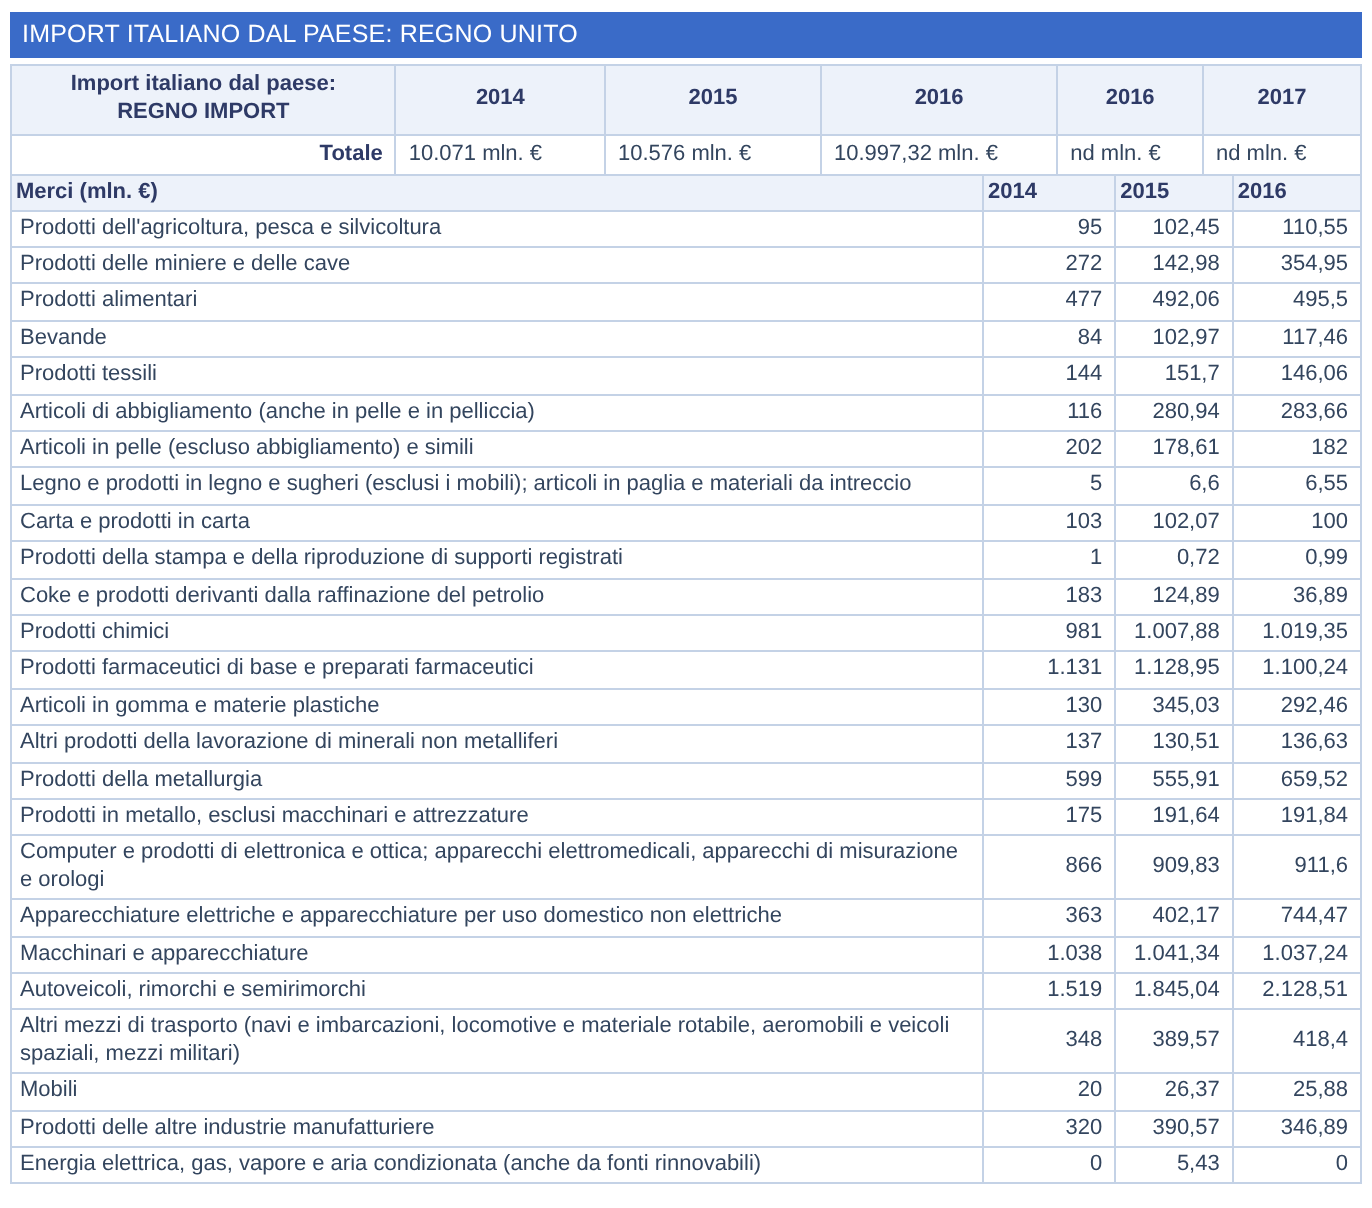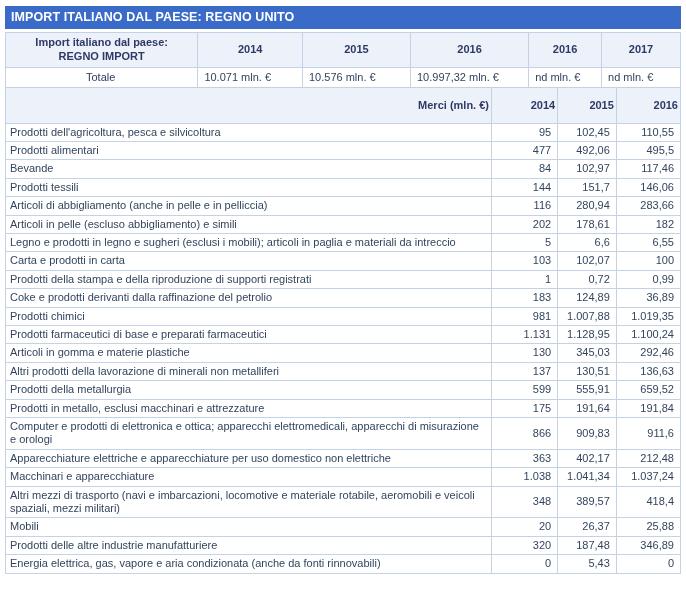--- a/index.html
+++ b/index.html
@@ -17,57 +17,57 @@
     height: 604px;
     font-family: "Liberation Sans", "DejaVu Sans", sans-serif;
     color: var(--text);
   }
   .page { padding: 6px 5px 5px 5px; }
 
   .title-bar {
     background: var(--title-bar-bg);
     color: var(--title-bar-text);
     font-size: 12.5px;
-    font-weight: bold;
+    font-weight: normal;
     padding: 4px 6px 5px 6px;
     margin-bottom: 3px;
     letter-spacing: 0.1px;
   }
 
   table { width: 100%; border-collapse: collapse; table-layout: fixed; }
   th, td { border: 1px solid var(--border); font-size: 11px; vertical-align: middle; }
 
   
   .summary th {
     background: var(--header-bg);
     color: var(--heading-text);
     font-weight: bold;
     text-align: center;
     padding: 3px 2px;
     line-height: 1.25;
   }
   .summary td { background: #FFFFFF; padding: 3px 6px; height: 20px; }
-  .summary .total-label { font-weight: normal; color: var(--heading-text); text-align: center; padding-left: 4px; }
+  .summary .total-label { font-weight: bold; color: var(--heading-text); text-align: right; padding-left: 4px; }
   .summary .total-value { text-align: left; }
   .col-name  { width: 28.5%; }
   .col-y14   { width: 15.5%; }
   .col-y15   { width: 16.0%; }
   .col-y16   { width: 17.5%; }
   .col-y16b  { width: 10.8%; }
   .col-y17   { width: 11.7%; }
 
   
   .merci { margin-top: -1px; }
   .merci thead th {
     background: var(--header-bg);
     color: var(--heading-text);
     font-weight: bold;
-    text-align: right;
+    text-align: left;
     padding: 2px 2px;
-    height: 36px;
+    height: 18px;
   }
   .merci tbody td { background: #FFFFFF; padding: 2px 4px; line-height: 1.22; }
   .merci tbody td.num { text-align: right; padding-right: 6px; white-space: nowrap; }
   .mcol-name { width: 72.0%; }
   .mcol-v1   { width: 9.8%; }
   .mcol-v2   { width: 8.7%; }
   .mcol-v3   { width: 9.5%; }
 </style>
 </head>
 <body>
@@ -127,20 +127,26 @@
     </thead>
     <tbody>
 
         <tr>
           <td>Prodotti dell'agricoltura, pesca e silvicoltura</td>
           <td class="num">95</td>
           <td class="num">102,45</td>
           <td class="num">110,55</td>
         </tr>
 
+        <tr>
+          <td>Prodotti delle miniere e delle cave</td>
+          <td class="num">272</td>
+          <td class="num">142,98</td>
+          <td class="num">354,95</td>
+        </tr>
 
         <tr>
           <td>Prodotti alimentari</td>
           <td class="num">477</td>
           <td class="num">492,06</td>
           <td class="num">495,5</td>
         </tr>
 
         <tr>
           <td>Bevande</td>
@@ -245,49 +251,55 @@
           <td>Computer e prodotti di elettronica e ottica; apparecchi elettromedicali, apparecchi di misurazione e orologi</td>
           <td class="num">866</td>
           <td class="num">909,83</td>
           <td class="num">911,6</td>
         </tr>
 
         <tr>
           <td>Apparecchiature elettriche e apparecchiature per uso domestico non elettriche</td>
           <td class="num">363</td>
           <td class="num">402,17</td>
-          <td class="num">212,48</td>
+          <td class="num">744,47</td>
         </tr>
 
         <tr>
           <td>Macchinari e apparecchiature</td>
           <td class="num">1.038</td>
           <td class="num">1.041,34</td>
           <td class="num">1.037,24</td>
         </tr>
 
+        <tr>
+          <td>Autoveicoli, rimorchi e semirimorchi</td>
+          <td class="num">1.519</td>
+          <td class="num">1.845,04</td>
+          <td class="num">2.128,51</td>
+        </tr>
 
         <tr>
           <td>Altri mezzi di trasporto (navi e imbarcazioni, locomotive e materiale rotabile, aeromobili e veicoli spaziali, mezzi militari)</td>
           <td class="num">348</td>
           <td class="num">389,57</td>
           <td class="num">418,4</td>
         </tr>
 
         <tr>
           <td>Mobili</td>
           <td class="num">20</td>
           <td class="num">26,37</td>
           <td class="num">25,88</td>
         </tr>
 
         <tr>
           <td>Prodotti delle altre industrie manufatturiere</td>
           <td class="num">320</td>
-          <td class="num">187,48</td>
+          <td class="num">390,57</td>
           <td class="num">346,89</td>
         </tr>
 
         <tr>
           <td>Energia elettrica, gas, vapore e aria condizionata (anche da fonti rinnovabili)</td>
           <td class="num">0</td>
           <td class="num">5,43</td>
           <td class="num">0</td>
         </tr>
 

